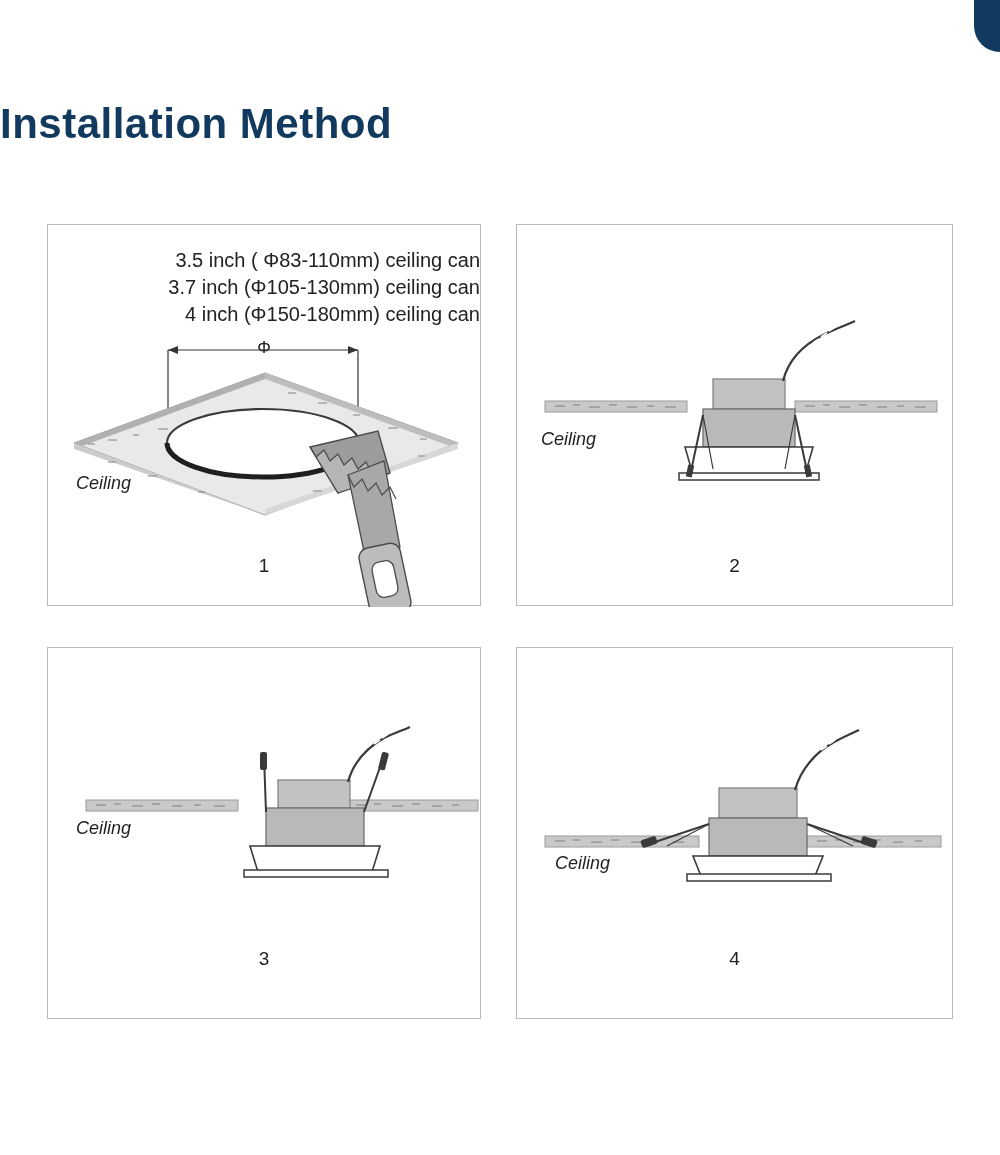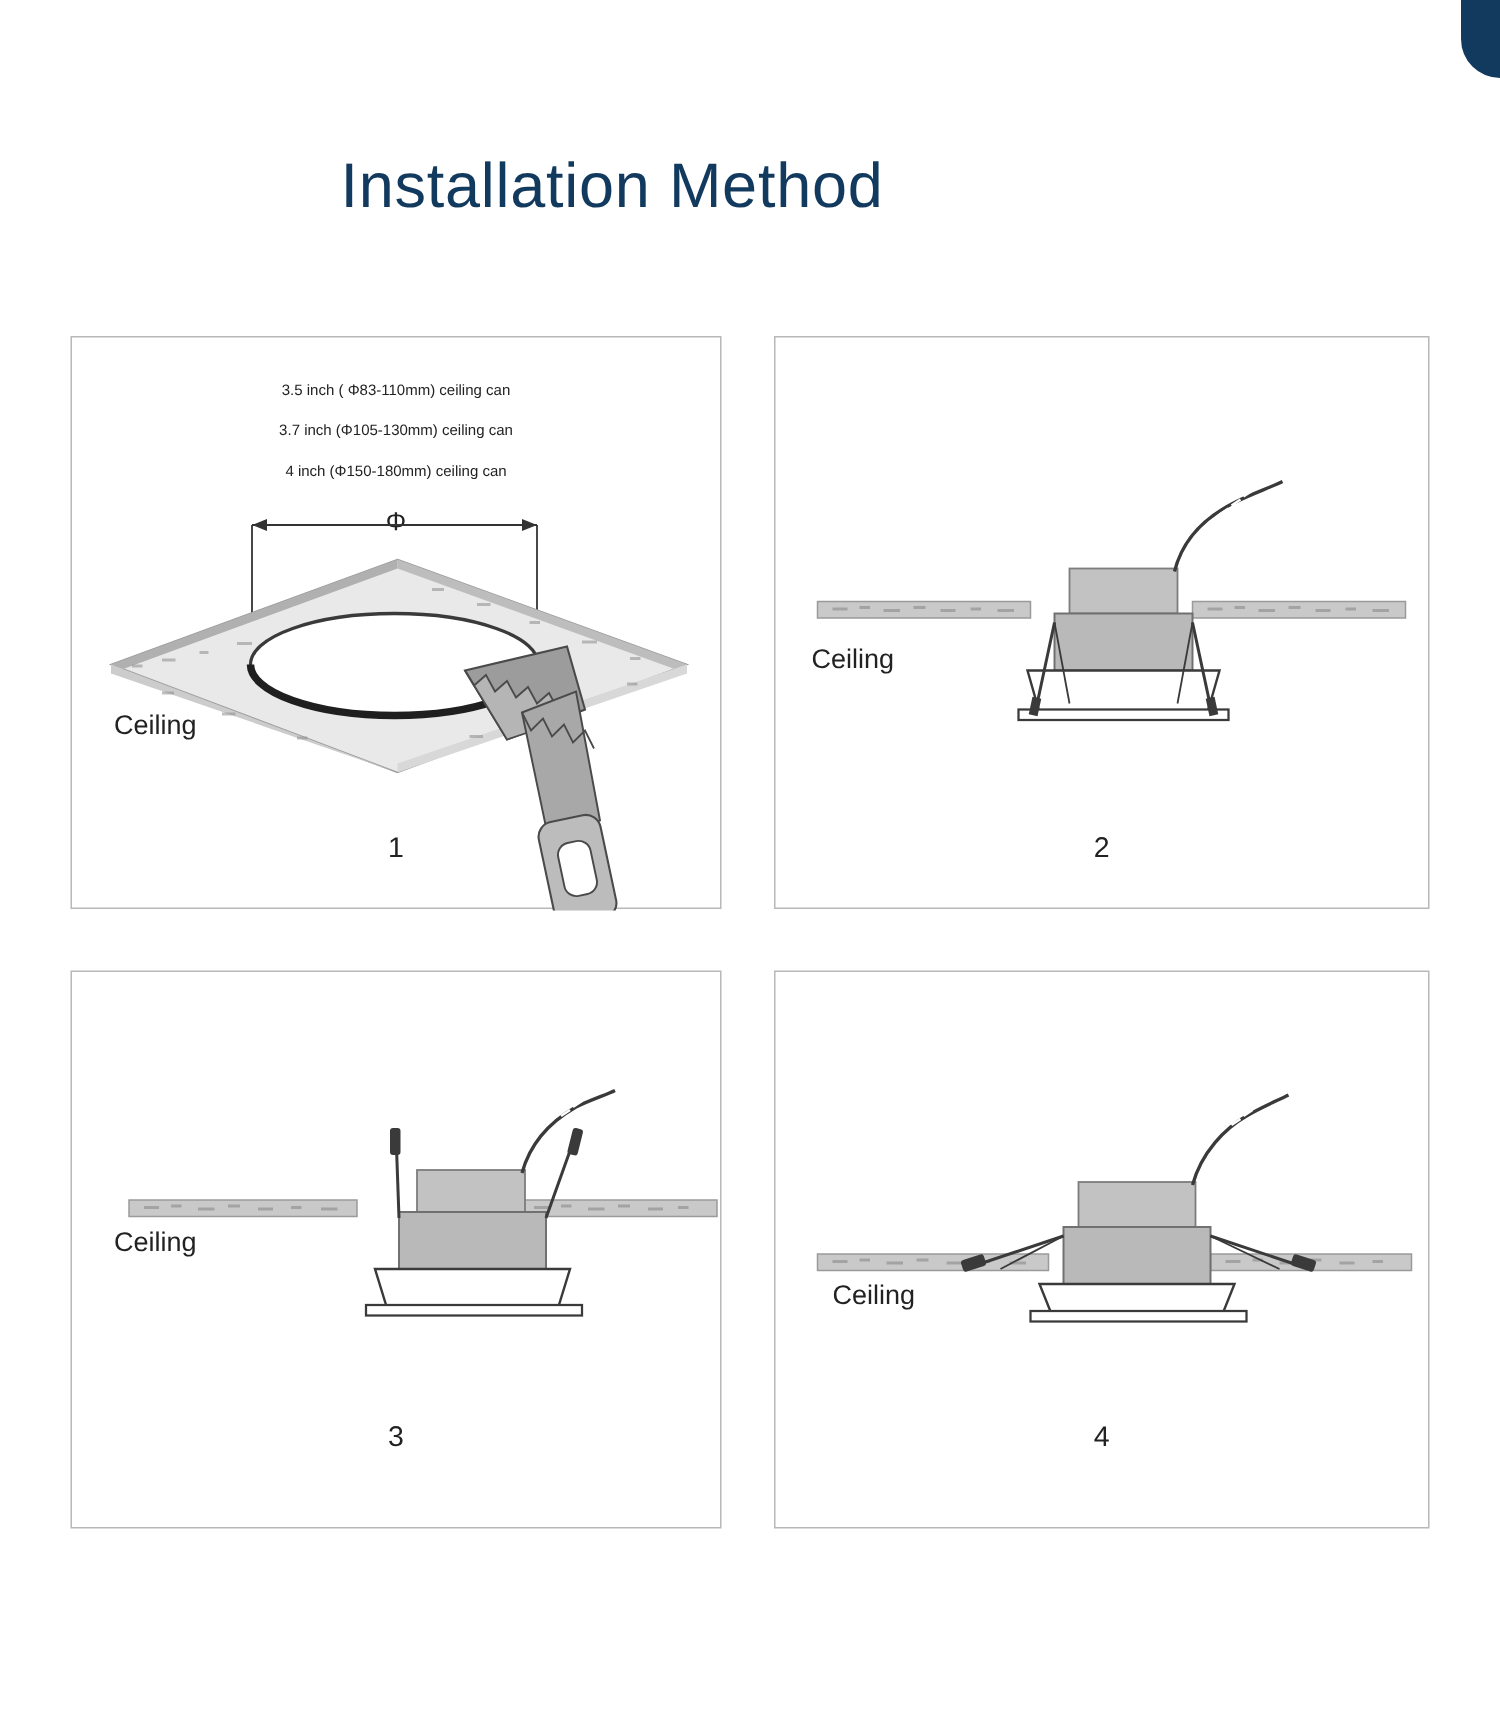--- a/index.html
+++ b/index.html
@@ -25,23 +25,22 @@
     height: 52px;
     background: #123a5e;
     border-bottom-left-radius: 26px;
   }
 
   .page-title {
     position: absolute;
     top: 100px;
     left: 0;
     width: 816px;
-    text-align: center;
     font-size: 42px;
-    font-weight: normal;
+    font-weight: bold;
     color: #123a5e;
     letter-spacing: 0.5px;
   }
 
   .panel {
     position: absolute;
     border: 1px solid #b8b8b8;
     background: #ffffff;
     box-sizing: border-box;
   }
@@ -60,30 +59,31 @@
   #panel-1 .step-number { top: 330px; }
   #panel-2 .step-number { top: 330px; }
   #panel-3 .step-number { top: 300px; }
   #panel-4 .step-number { top: 300px; }
 
   .spec-lines {
     position: absolute;
     top: 22px;
     left: 0;
     width: 100%;
-    text-align: center;
-    font-size: 10px;
+    text-align: right;
+    font-size: 20px;
     line-height: 27px;
     color: #222;
   }
 
   .ceiling-label {
     position: absolute;
     font-size: 18px;
     color: #222;
+    font-style: italic;
   }
   #p1-ceiling { left: 28px; top: 248px; }
   #p2-ceiling { left: 24px; top: 204px; }
   #p3-ceiling { left: 28px; top: 170px; }
   #p4-ceiling { left: 38px; top: 205px; }
 
   .phi-label {
     position: absolute;
     left: 0;
     width: 100%;

